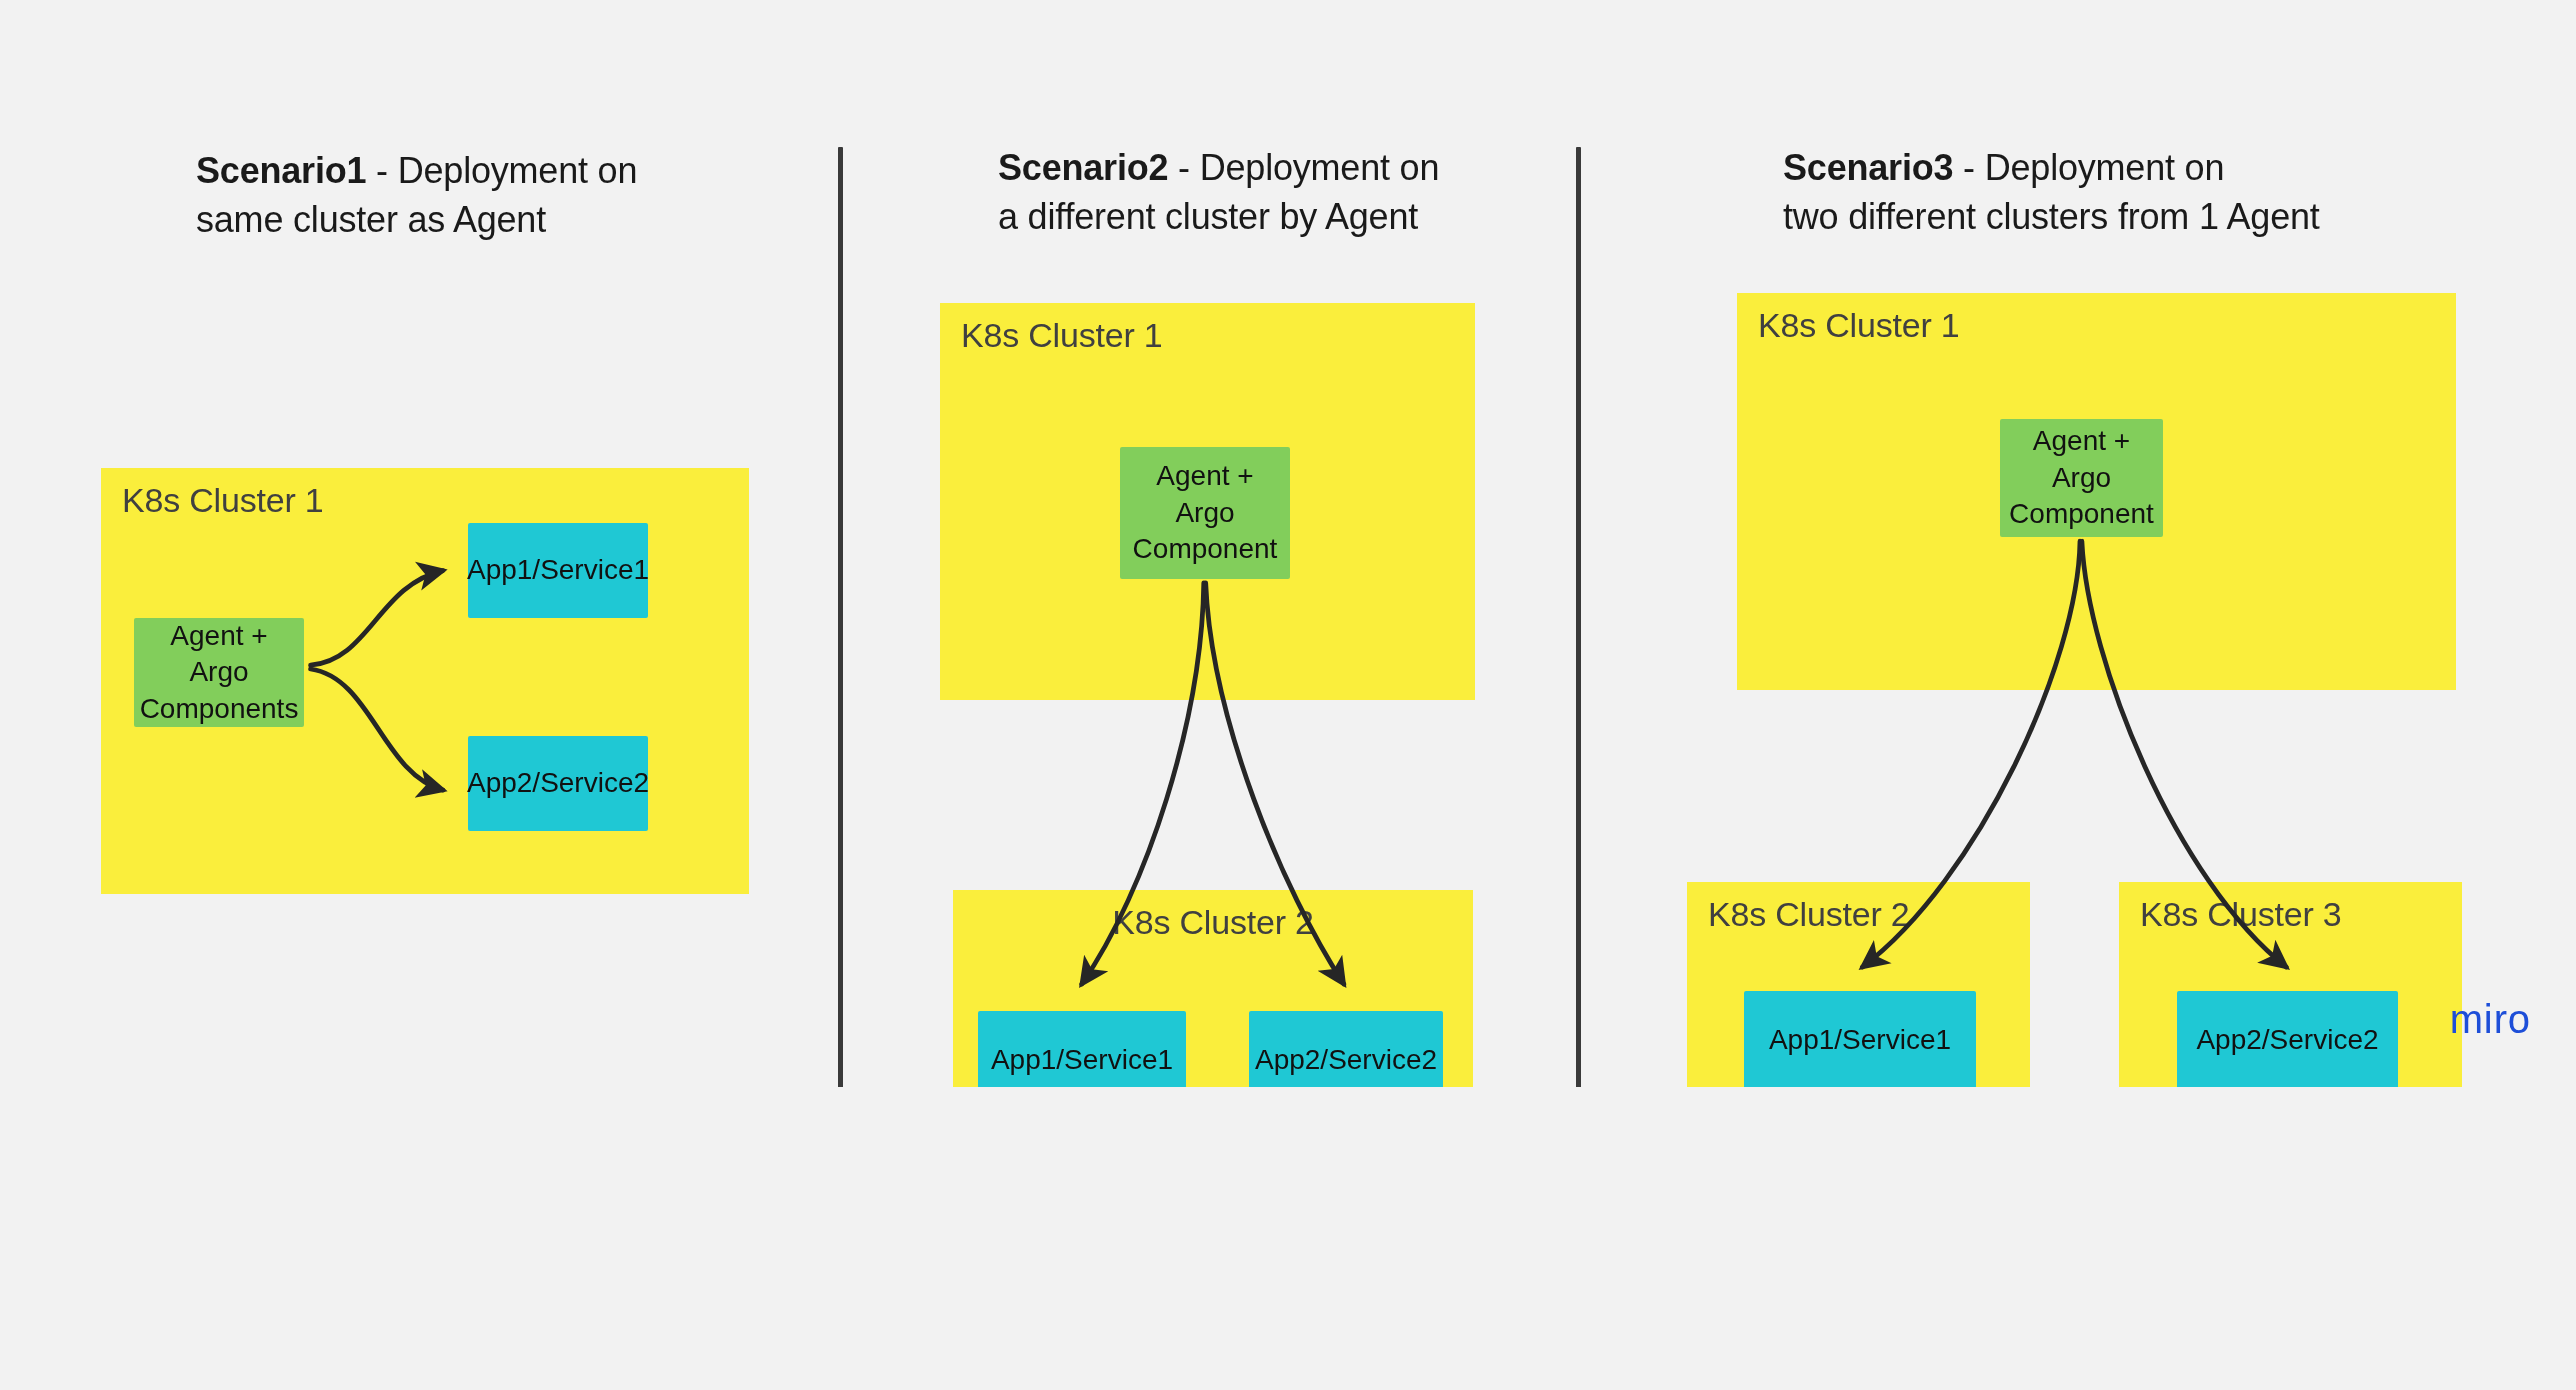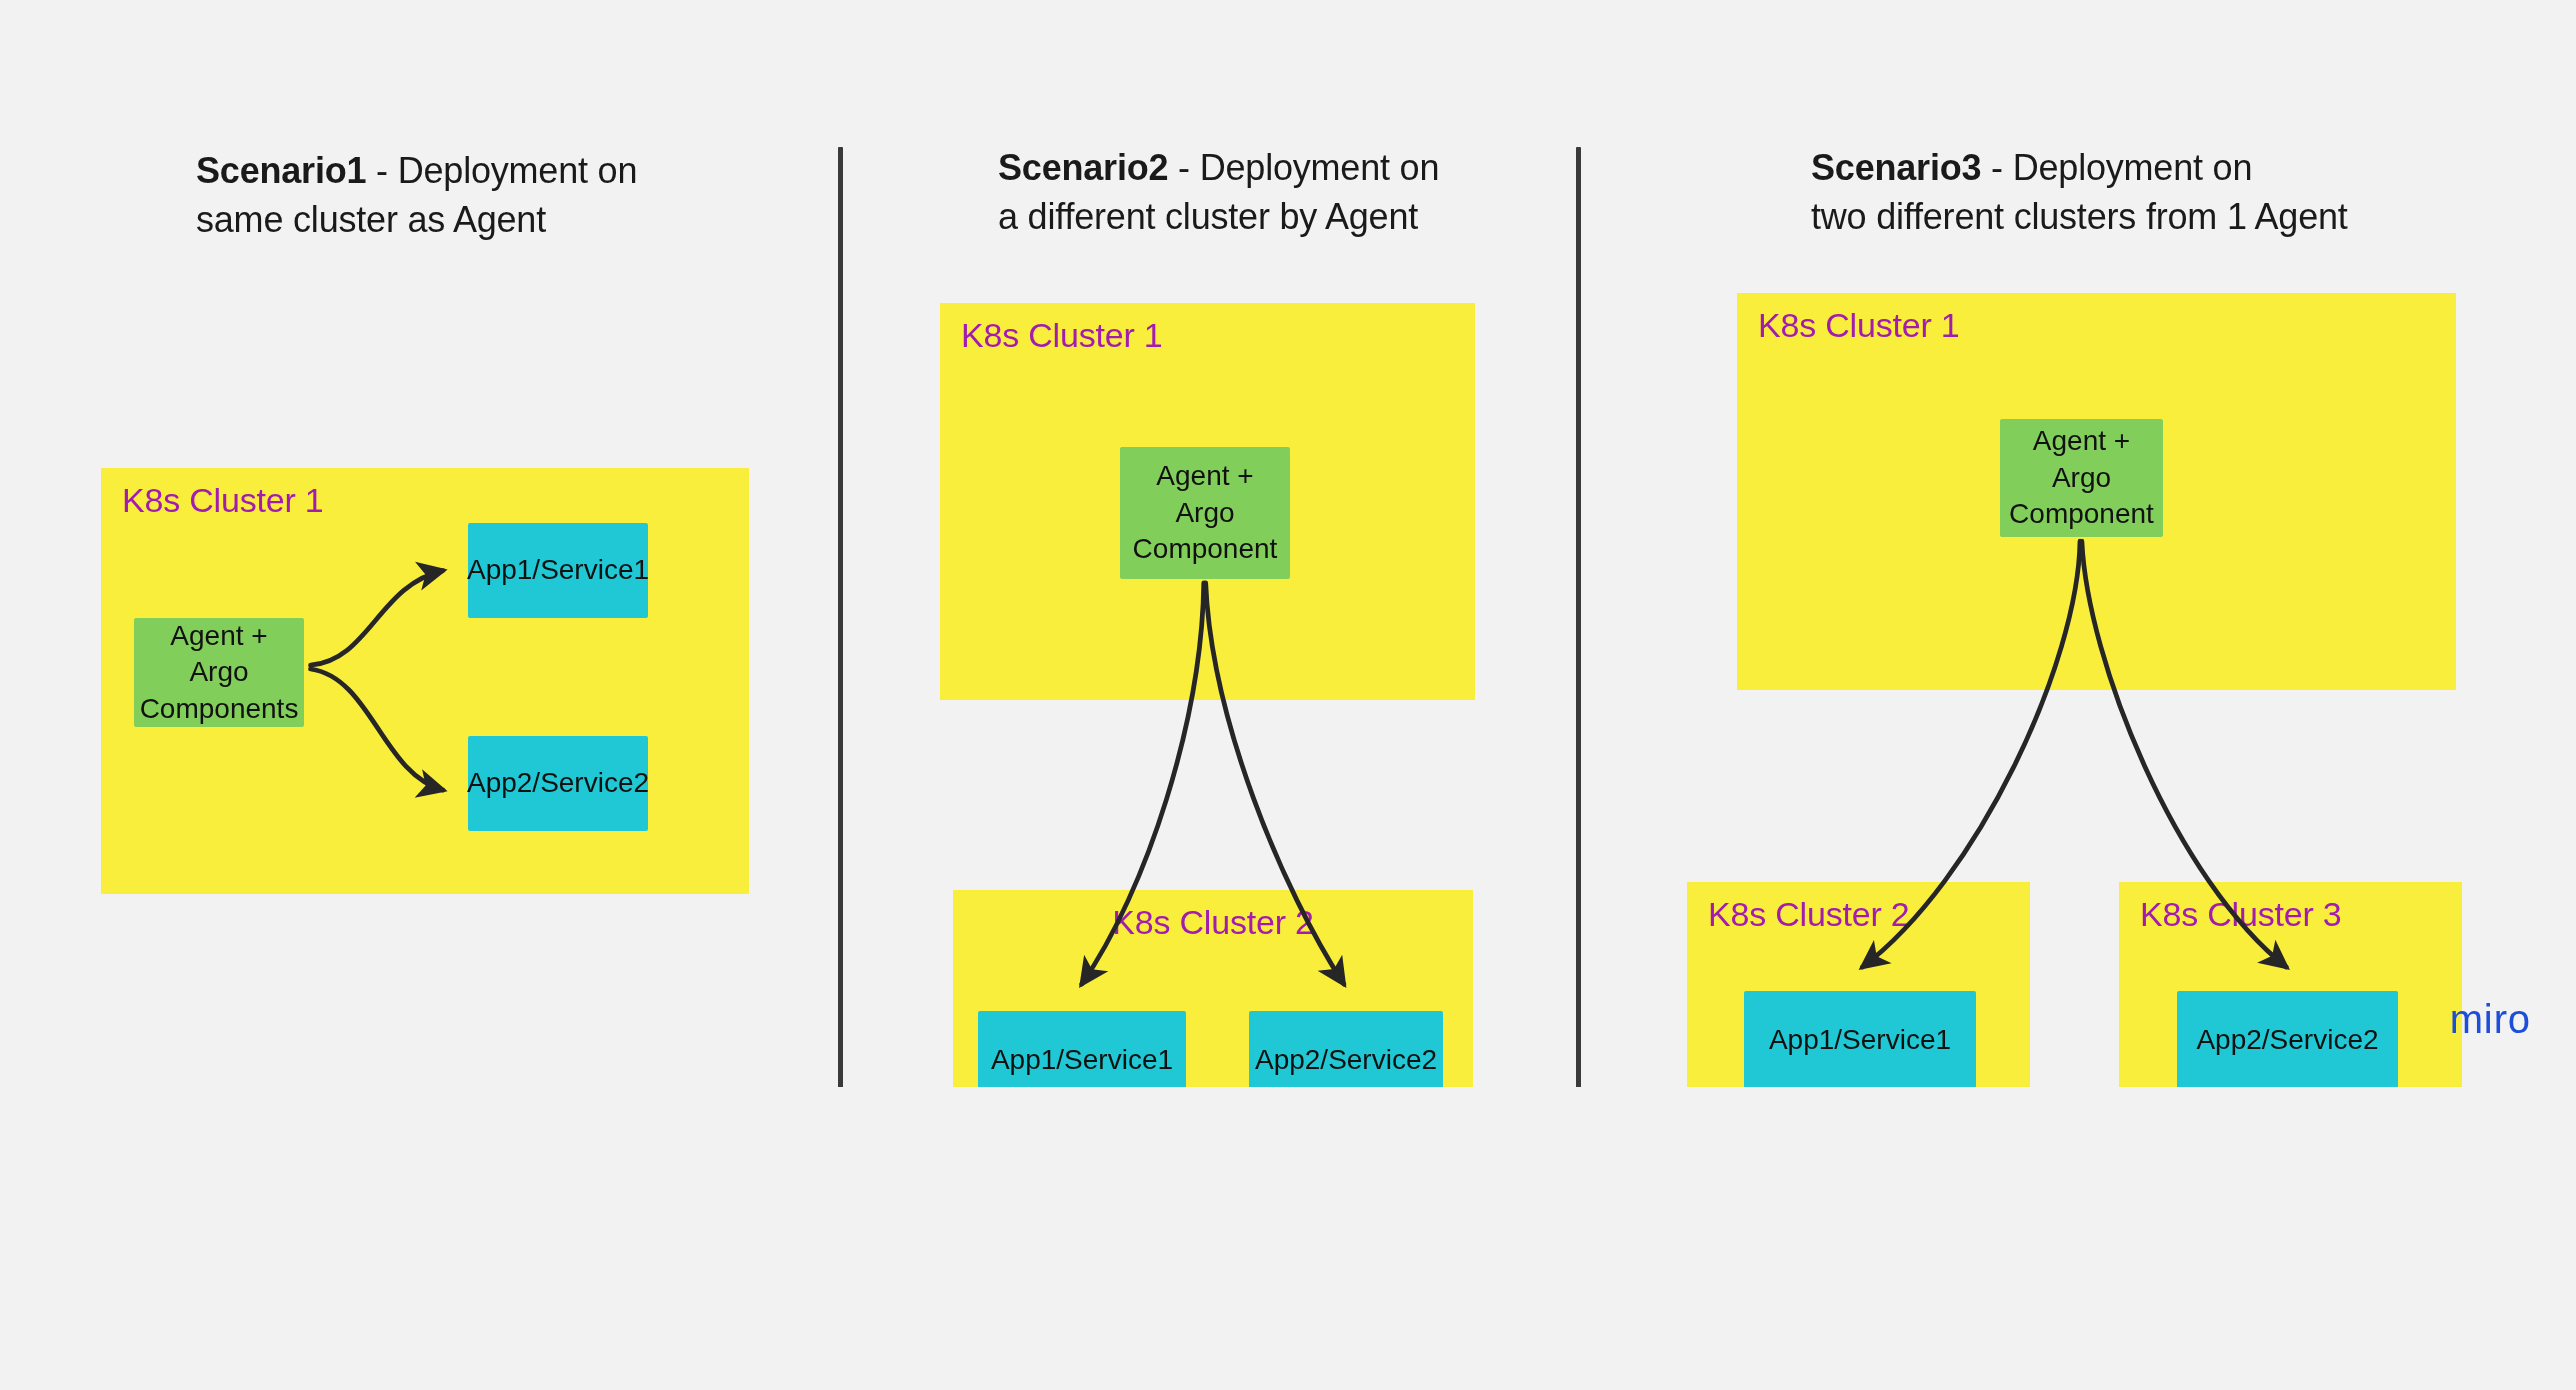--- a/index.html
+++ b/index.html
@@ -41,21 +41,21 @@
   }
 
   
   .cluster {
     position: absolute;
     background: #faee3c;
   }
   .cluster-label {
     position: absolute;
     font-size: 34px;
-    color: #a21caf;
+    color: #404040;
     white-space: nowrap;
     letter-spacing: -0.2px;
   }
   .cluster-label.center {
     width: 100%;
     text-align: center;
     left: 0;
   }
 
   
@@ -142,21 +142,21 @@
   <div class="cluster" style="left:953px; top:890px; width:520px; height:344px;">
     <div class="cluster-label center" style="top:13.2px;">K8s Cluster 2</div>
   </div>
 
   <div class="node app" style="left:978px; top:1011px; width:208px; height:99px;">App1/Service1</div>
 
   <div class="node app" style="left:1249px; top:1011px; width:194px; height:99px;">App2/Service2</div>
 
   <div class="divider" style="left:1576px; top:147px; height:1109px;"></div>
 
-  <div class="panel-title" style="left:1783px; top:144px;margin-left:28px;"><span class="scn">Scenario3</span><span> - Deployment on
+  <div class="panel-title" style="left:1783px; top:144px;"><span class="scn">Scenario3</span><span> - Deployment on
 two different clusters from 1 Agent</span></div>
 
   <div class="cluster" style="left:1737px; top:293px; width:719px; height:397px;">
     <div class="cluster-label" style="left:21px; top:13.2px;">K8s Cluster 1</div>
   </div>
 
   <div class="node agent" style="left:2000px; top:419px; width:163px; height:118px;">Agent +
 Argo
 Component</div>
 

